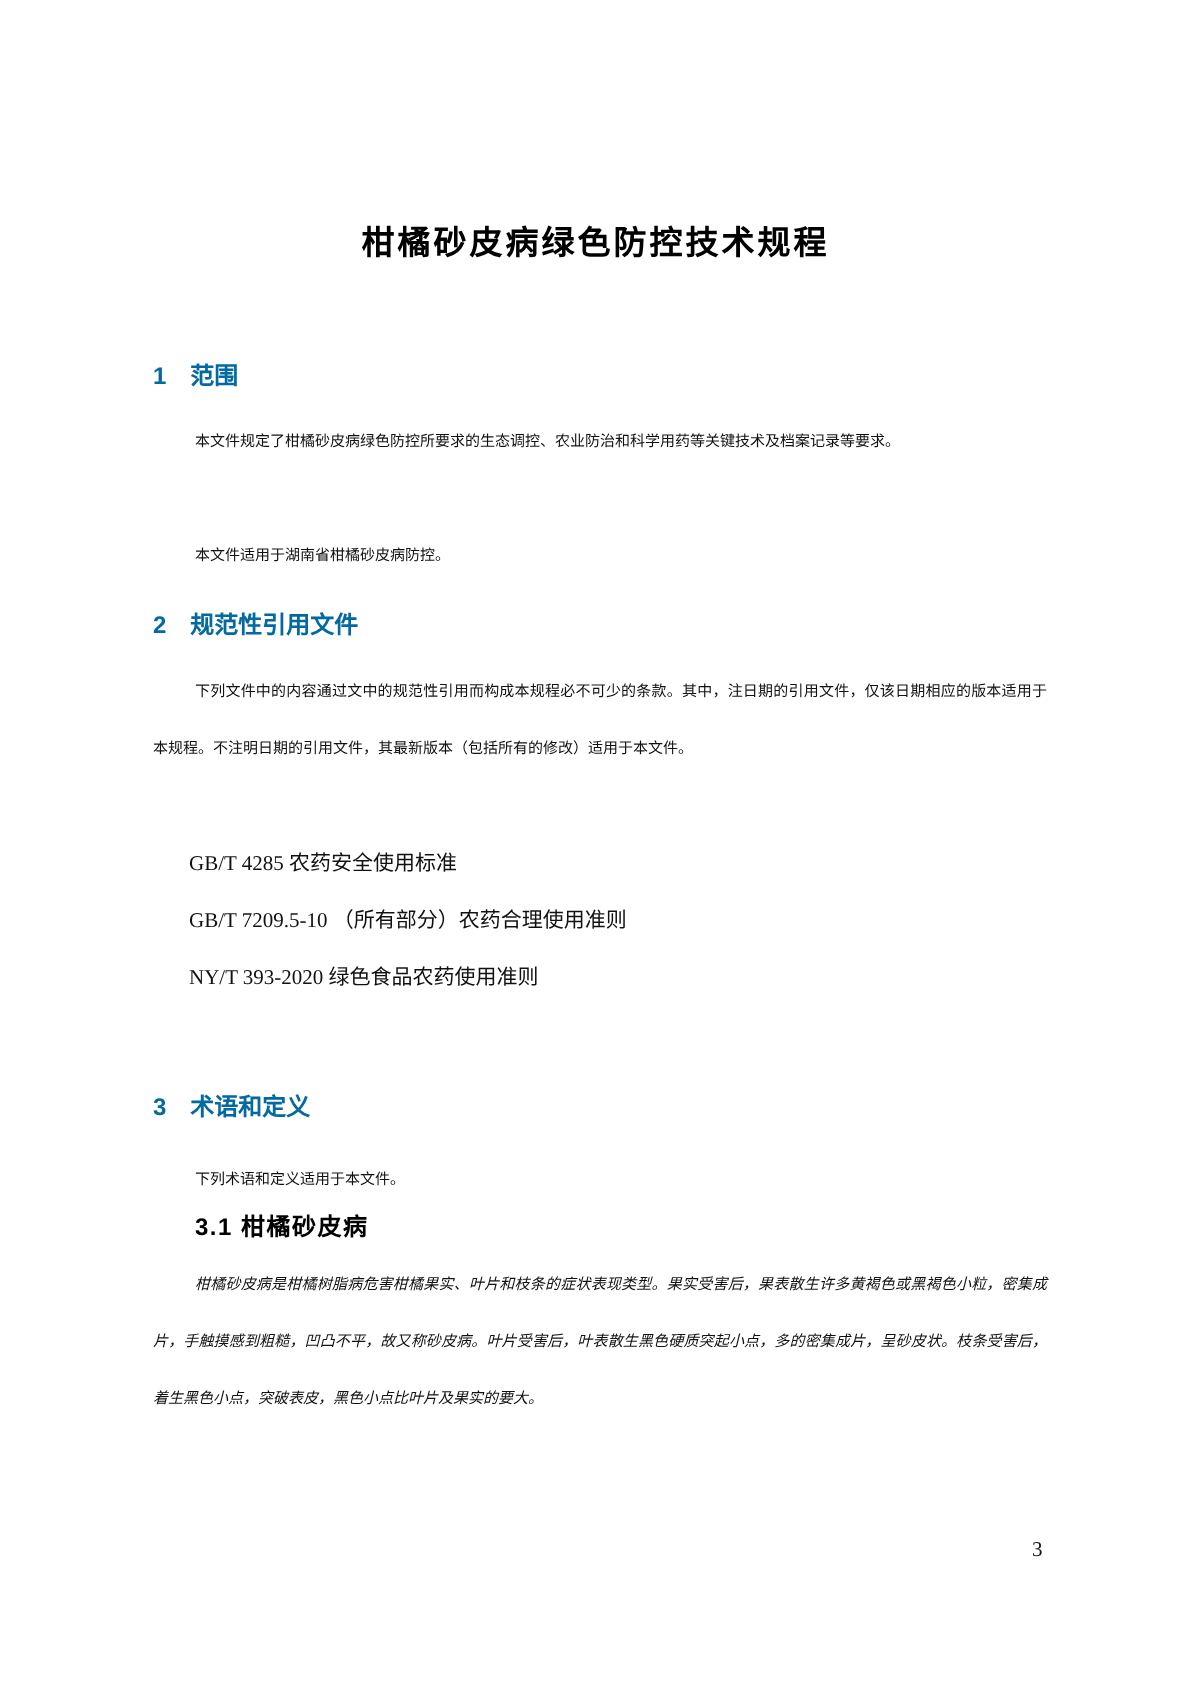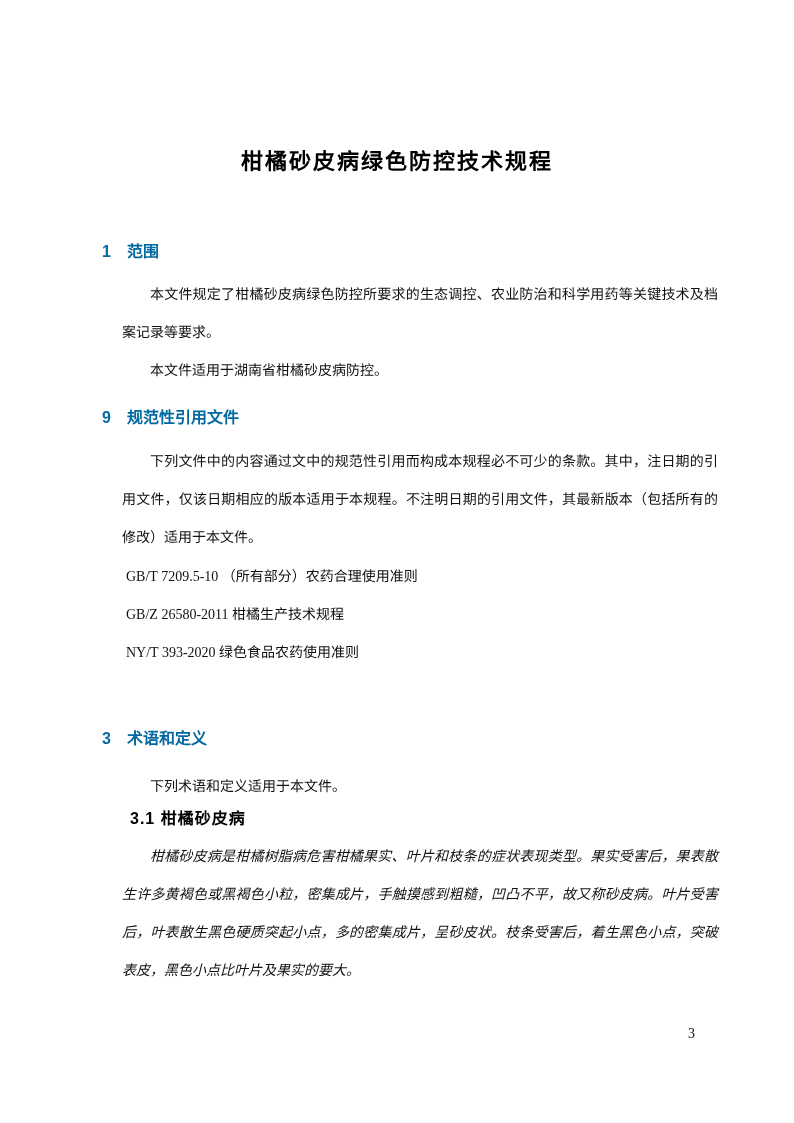--- a/index.html
+++ b/index.html
@@ -43,26 +43,25 @@
   }
   .sub-heading {
     font-family: "Liberation Sans", "DejaVu Sans", sans-serif;
     font-weight: bold;
     font-size: 16px;
     line-height: 18px;
     letter-spacing: 1px;
     color: #000000;
   }
   .body-para {
-    font-size: 14px;
+    font-size: 10px;
     line-height: 38px;
     text-align: justify;
     text-indent: 28px;
     color: #111111;
-    margin-left: 20px;
   }
   .ref-line {
     font-size: 14px;
     line-height: 38px;
     text-indent: 24px;
     white-space: nowrap;
     color: #111111;
   }
   .page-number {
     top: 1026px;
@@ -90,27 +89,27 @@
 <div class="doc-page">
 
   <div class="abs doc-title">柑橘砂皮病绿色防控技术规程</div>
 
   <div id="h-scope" class="abs sec-heading">1　范围</div>
 
   <div id="p-scope-1" class="abs body-para">本文件规定了柑橘砂皮病绿色防控所要求的生态调控、农业防治和科学用药等关键技术及档案记录等要求。</div>
 
   <div id="p-scope-2" class="abs body-para">本文件适用于湖南省柑橘砂皮病防控。</div>
 
-  <div id="h-refs" class="abs sec-heading">9　规范性引用文件</div>
+  <div id="h-refs" class="abs sec-heading">2　规范性引用文件</div>
 
   <div id="p-refs-intro" class="abs body-para">下列文件中的内容通过文中的规范性引用而构成本规程必不可少的条款。其中，注日期的引用文件，仅该日期相应的版本适用于本规程。不注明日期的引用文件，其最新版本（包括所有的修改）适用于本文件。</div>
 
   <div id="refs-list" class="abs">
+    <div class="ref-line">GB/T 4285 农药安全使用标准</div>
     <div class="ref-line">GB/T 7209.5-10 （所有部分）农药合理使用准则</div>
-    <div class="ref-line">GB/Z 26580-2011 柑橘生产技术规程</div>
     <div class="ref-line">NY/T 393-2020 绿色食品农药使用准则</div>
   </div>
 
   <div id="h-terms" class="abs sec-heading">3　术语和定义</div>
 
   <div id="p-terms-intro" class="abs body-para">下列术语和定义适用于本文件。</div>
 
   <div id="h-term-1" class="abs sub-heading">3.1 柑橘砂皮病</div>
 
   <div id="p-term-1-def" class="abs body-para">柑橘砂皮病是柑橘树脂病危害柑橘果实、叶片和枝条的症状表现类型。果实受害后，果表散生许多黄褐色或黑褐色小粒，密集成片，手触摸感到粗糙，凹凸不平，故又称砂皮病。叶片受害后，叶表散生黑色硬质突起小点，多的密集成片，呈砂皮状。枝条受害后，着生黑色小点，突破表皮，黑色小点比叶片及果实的要大。</div>

